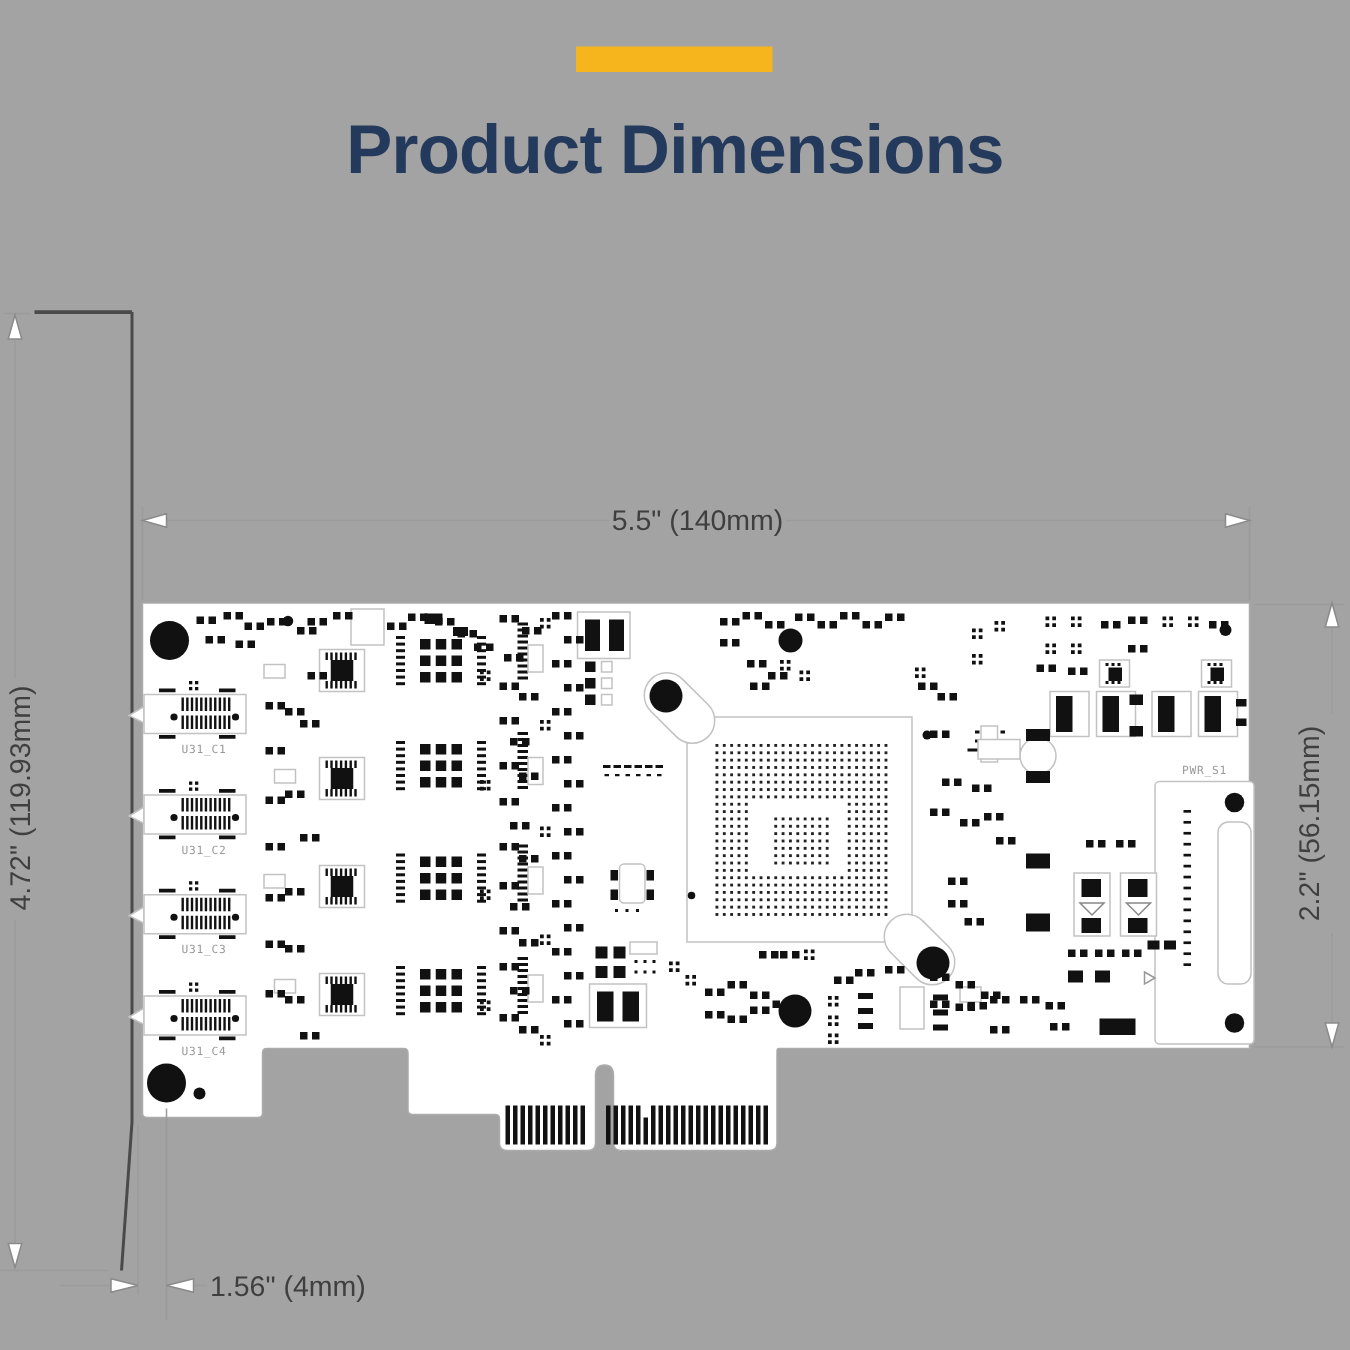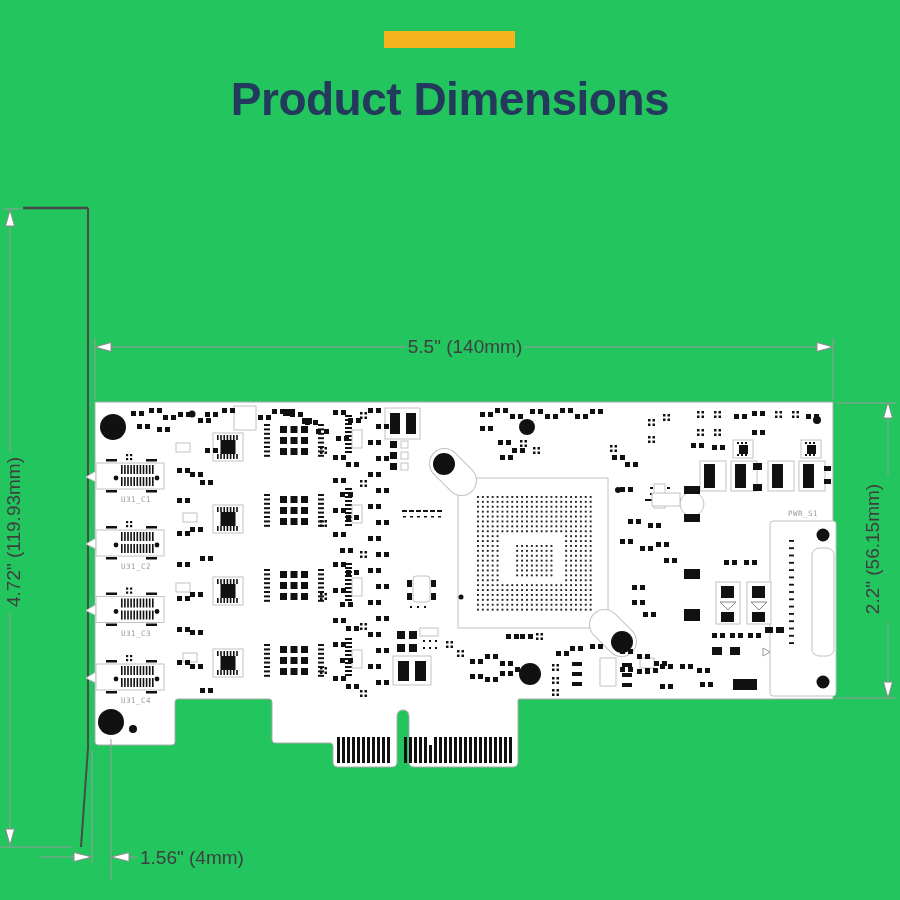--- a/index.html
+++ b/index.html
@@ -1,17 +1,17 @@
 <!DOCTYPE html>
 <html><head>
 <meta charset="utf-8">
 <style>
   html,body{margin:0;padding:0;background:#ffffff;width:900px;height:900px;
     font-family:"Liberation Sans",sans-serif;overflow:hidden;position:relative;}
-  .page{position:relative;width:900px;height:900px;background:#22c55e;}
+  .page{position:relative;width:900px;height:900px;background:#a3a3a3;}
   .accent-bar{position:absolute;left:384px;top:31px;width:131px;height:17px;background:#F6B51D;}
   .page-title{position:absolute;left:0;top:72px;width:900px;margin:0;text-align:center;
     font-size:46px;font-weight:700;color:#243A5C;letter-spacing:-0.5px;}
   svg text.dim{font-family:"Liberation Sans",sans-serif;font-size:19px;fill:#3f3f3f;}
   svg text.ref{font-family:"DejaVu Sans Mono",monospace;font-size:7.5px;fill:#9a9a9a;letter-spacing:0.5px;}
 </style>
 </head>
 <body>
 
 <div class="page">

